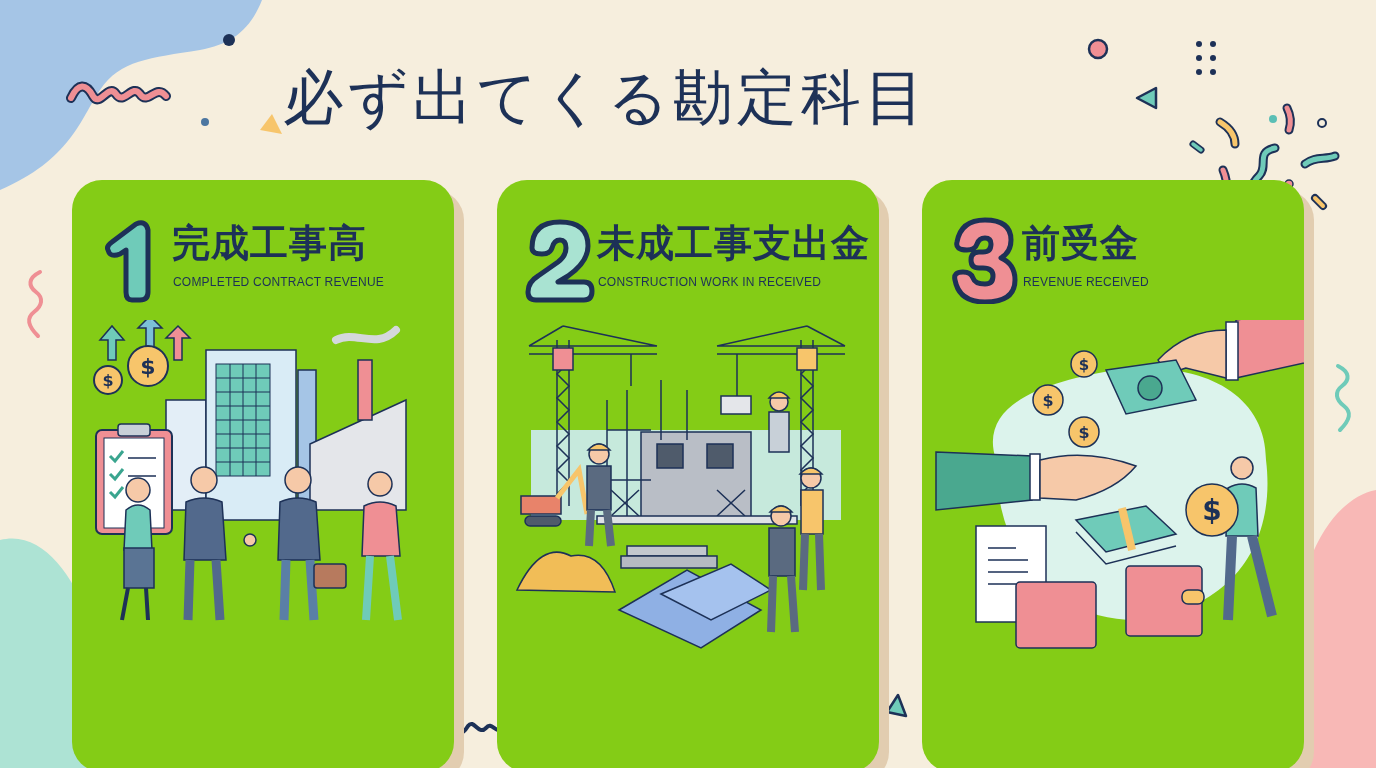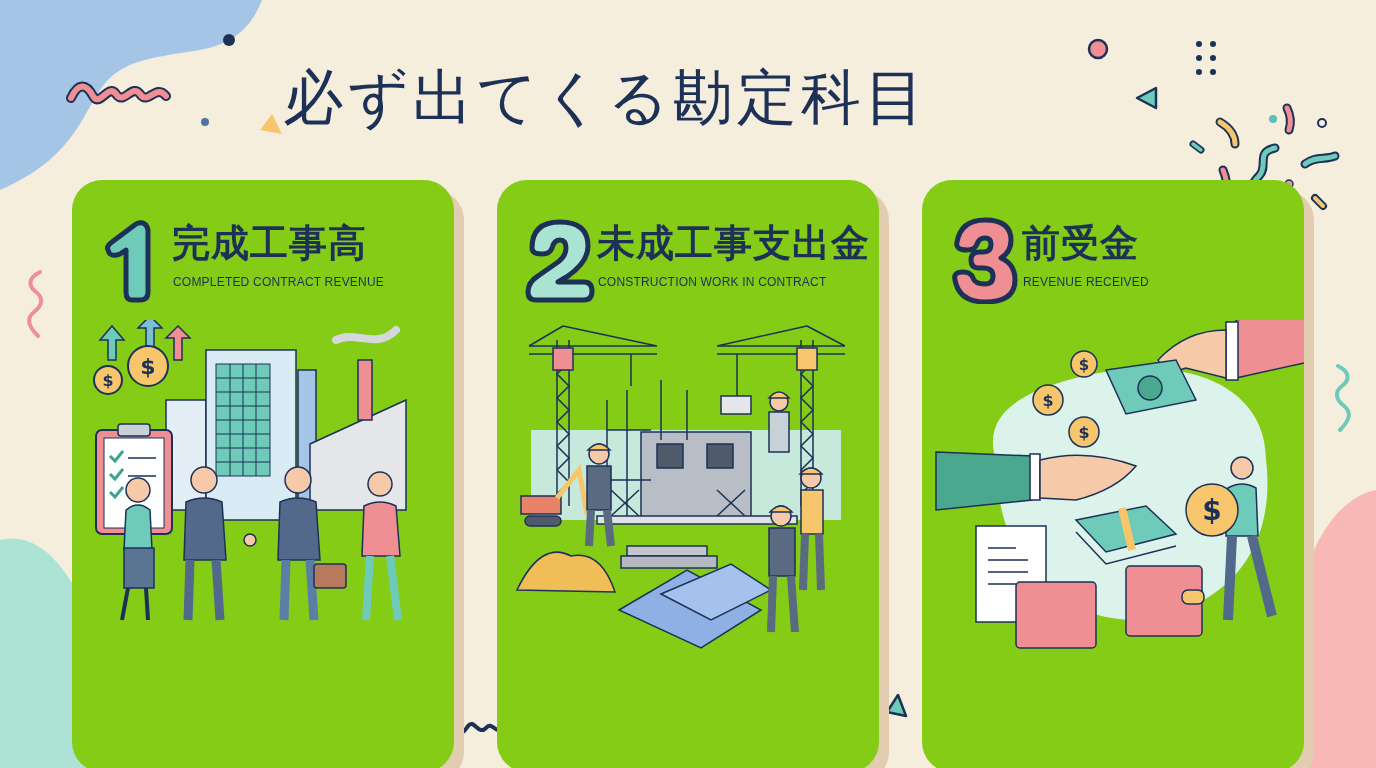--- a/index.html
+++ b/index.html
@@ -175,21 +175,21 @@
       <circle cx="164" cy="220" r="6" fill="#f6c9a8"></circle>
     </g>
   </svg>
 </div>
 
 <div class="card" style="left:497px;text-align:center;">
   <svg class="num" viewBox="0 0 70 90" style="width:80px;left:20px;">
     <path d="M10,34 Q10,8 38,8 Q66,8 66,32 Q66,48 46,62 L36,68 L62,68 Q70,68 70,77 Q70,86 62,86 L14,86 Q6,86 6,78 Q6,68 16,62 L36,48 Q44,42 44,34 Q44,26 38,26 Q32,26 30,34 Q28,40 20,40 Q10,40 10,34 Z" fill="#a9e3d2" stroke="#1d3157" stroke-width="5" stroke-linejoin="round"></path>
   </svg>
   <div class="jp">未成工事支出金</div>
-  <div class="en">CONSTRUCTION WORK IN CONTRACT</div>
+  <div class="en">CONSTRUCTION WORK IN RECEIVED</div>
   <svg class="illus" viewBox="0 0 354 330">
     <rect x="20" y="110" width="310" height="90" fill="#c6e9dc"></rect>
 
     <g stroke="#1d3157" stroke-width="1.5" fill="none">
       <path d="M46,20 L46,186 M58,20 L58,186"></path>
       <path d="M46,30 L58,42 L46,54 L58,66 L46,78 L58,90 L46,102 L58,114 L46,126 L58,138 L46,150 L58,162 L46,174"></path>
       <path d="M18,34 L146,34 M18,26 L146,26 M52,6 L18,26 M52,6 L146,26"></path>
       <rect x="42" y="28" width="20" height="22" fill="#ef8f94"></rect>
       <path d="M120,34 L120,66"></path>
       <path d="M290,20 L290,186 M302,20 L302,186"></path>

